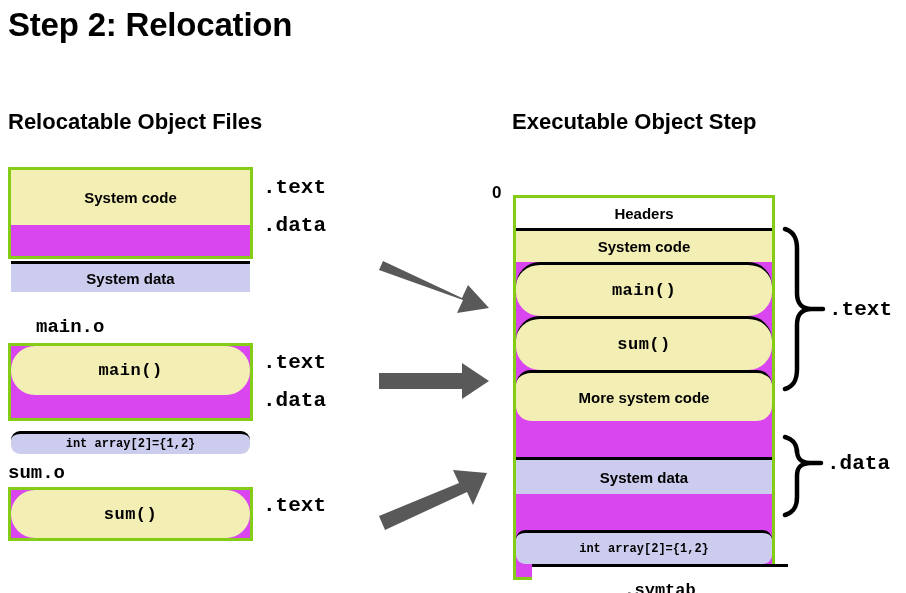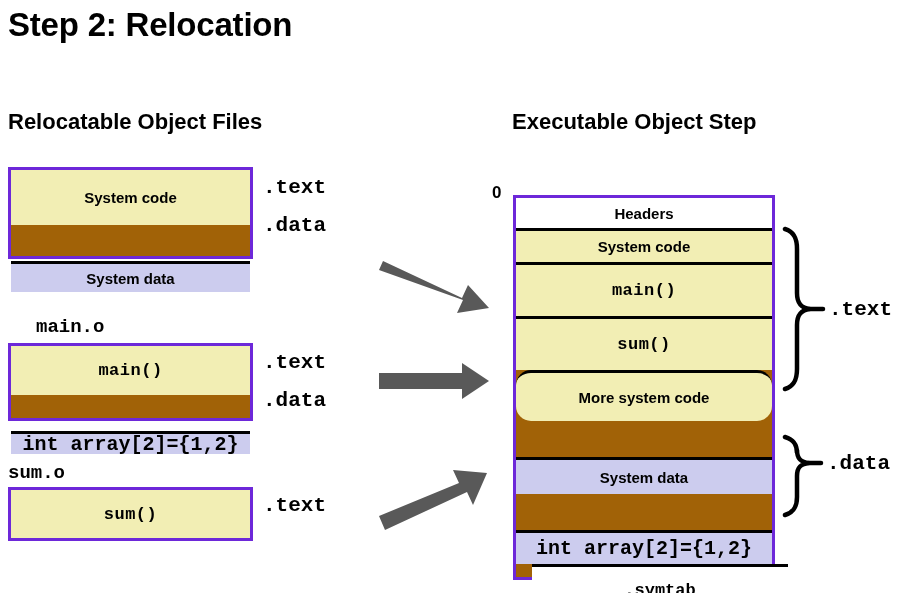--- a/index.html
+++ b/index.html
@@ -37,41 +37,41 @@
     white-space: nowrap;
     margin-top: 12px;
   }
   .heading-left { left: 8px; top: 97px; }
   .heading-right { left: 512px; top: 97px; }
 
   
   .obj-box {
     position: absolute;
     box-sizing: border-box;
-    border: 3px solid #6d28d9;
-    background: #a16207;
+    border: 3px solid #84cc16;
+    background: #d946ef;
   }
   .seg {
     position: relative;
     box-sizing: border-box;
     width: 100%;
     display: flex;
     align-items: center;
     justify-content: center;
     text-align: center;
     overflow: hidden;
   }
   .seg + .seg { border-top: 3px solid #000000; }
   .seg.code  { background: #f2eeb4; }
   .seg.data  { background: #ccccee; margin-top: 36px; }
   .seg.plain { background: #ffffff; }
 
   .lbl-sans { font-size: 15px; font-weight: bold; font-family: "Liberation Sans", sans-serif; }
-  .lbl-mono { font-size: 17px; font-weight: bold; font-family: "Liberation Mono", monospace; letter-spacing: 0.5px; }
-  .lbl-mono-sm { font-size: 20px; font-weight: bold; font-family: "Liberation Mono", monospace; letter-spacing: 0px; }
+  .lbl-mono { font-size: 17px; font-weight: bold; font-family: "Liberation Mono", monospace; letter-spacing: 0.5px; border-radius: 24px; }
+  .lbl-mono-sm { font-size: 12px; font-weight: bold; font-family: "Liberation Mono", monospace; letter-spacing: 0px; border-radius: 9px; }
 
   
   .side-label {
     position: absolute;
     font-family: "Liberation Mono", monospace;
     font-size: 21px;
     font-weight: bold;
     white-space: nowrap;
     letter-spacing: 0px;
   }

